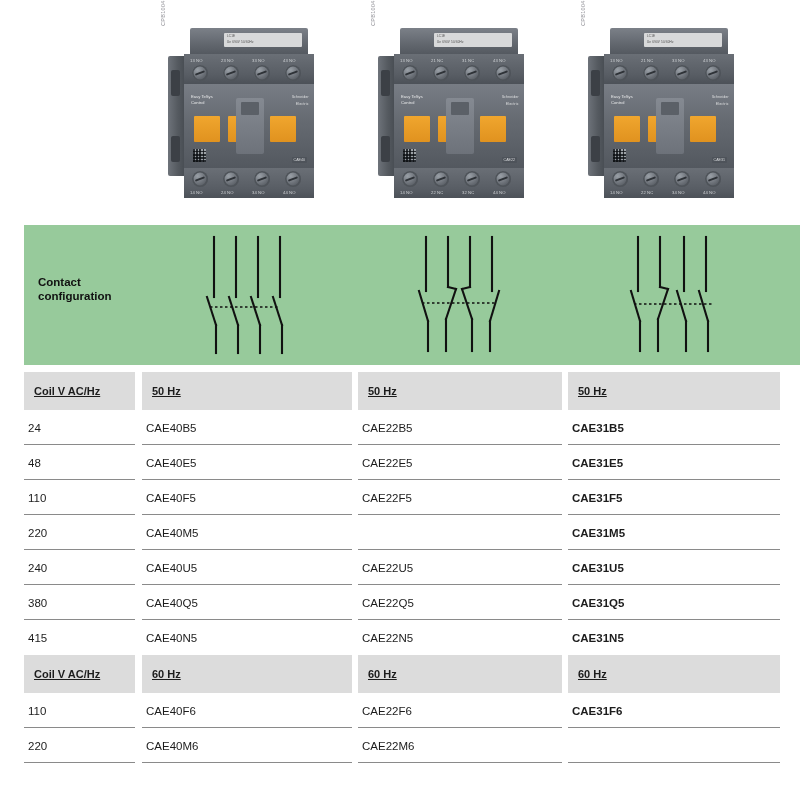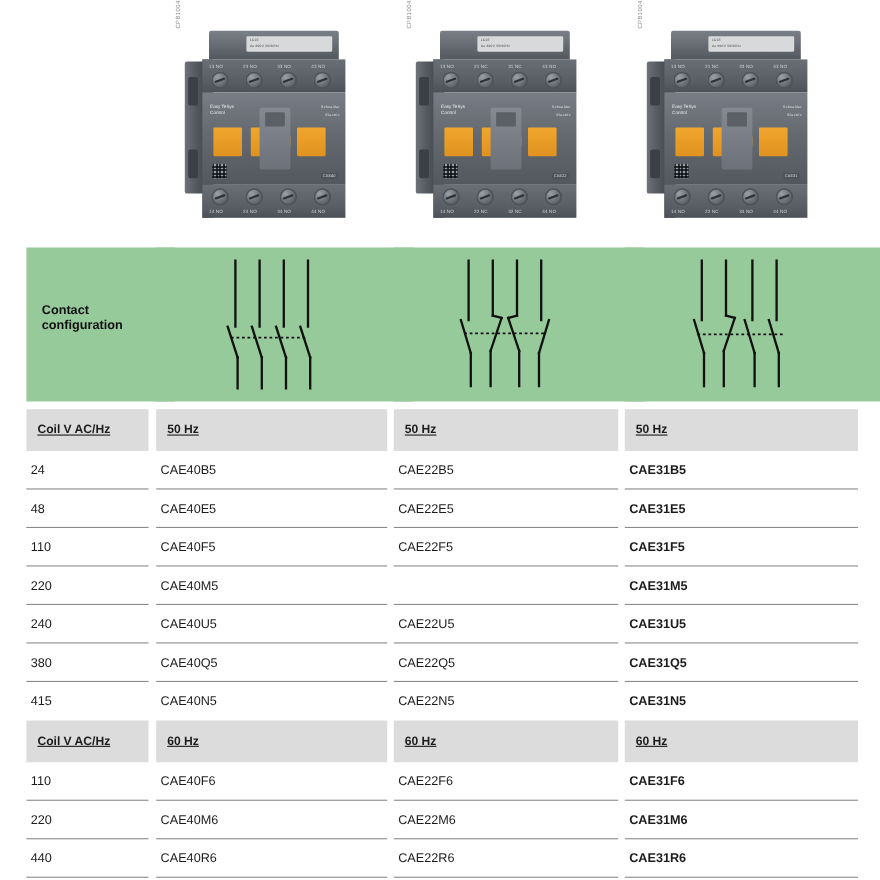--- a/index.html
+++ b/index.html
@@ -651,31 +651,20 @@
     <div class="rule c0"></div>
     <div class="rule c1"></div>
     <div class="rule c2"></div>
     <div class="rule c3"></div>
   </div>
 
   <div class="trow">
     <div class="cell c0">220</div>
     <div class="cell c1">CAE40M6</div>
     <div class="cell c2">CAE22M6</div>
-    <div class="cell c3">CAE31M6</div>
-    <div class="rule c0"></div>
-    <div class="rule c1"></div>
-    <div class="rule c2"></div>
-    <div class="rule c3"></div>
-  </div>
-
-  <div class="trow">
-    <div class="cell c0">440</div>
-    <div class="cell c1">CAE40R6</div>
-    <div class="cell c2">CAE22R6</div>
-    <div class="cell c3">CAE31R6</div>
-    <div class="rule c0"></div>
-    <div class="rule c1"></div>
-    <div class="rule c2"></div>
-    <div class="rule c3"></div>
-  </div>
+    <div class="rule c0"></div>
+    <div class="rule c1"></div>
+    <div class="rule c2"></div>
+    <div class="rule c3"></div>
+  </div>
+
 
 </div>
 
 </body></html>

